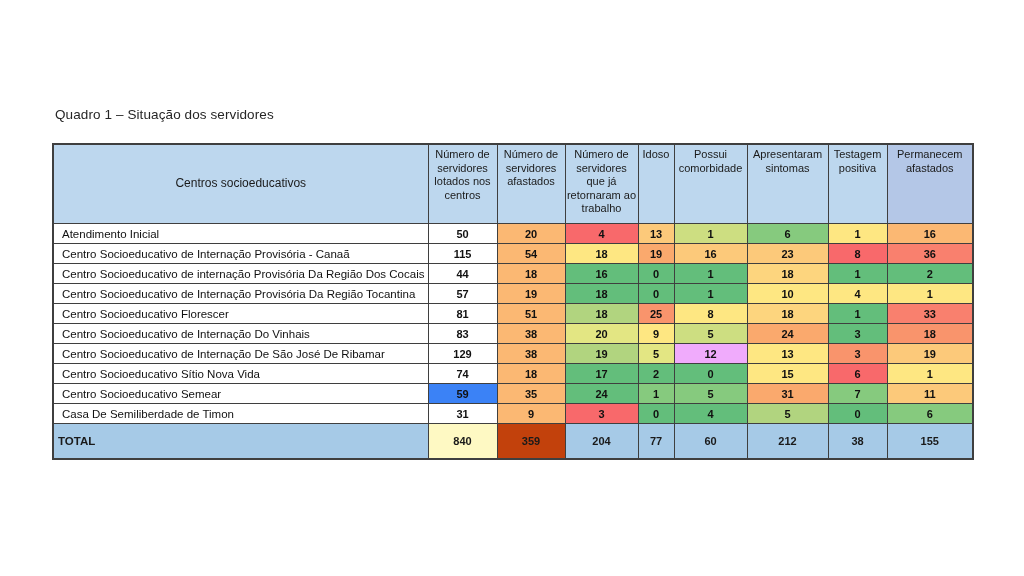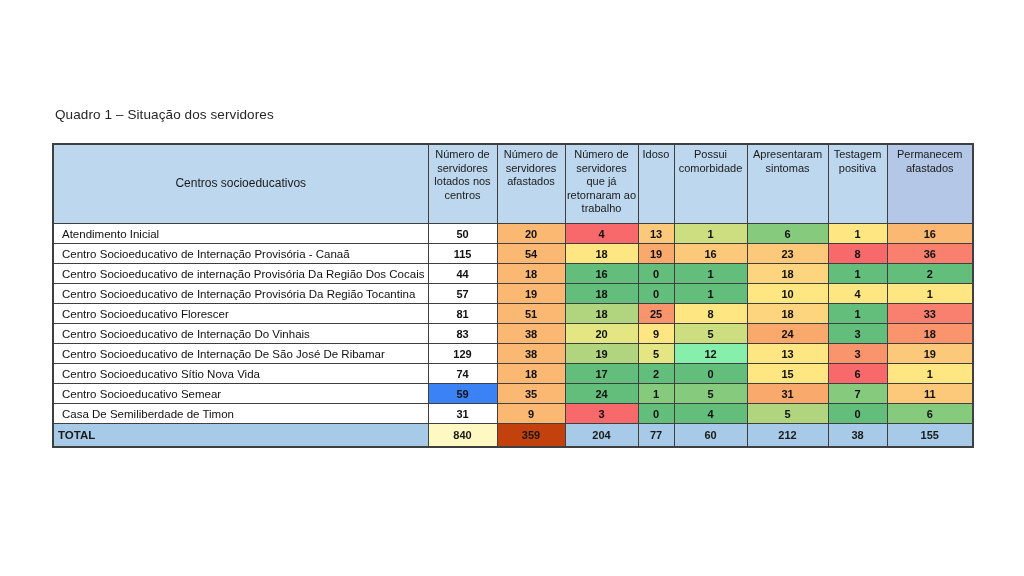--- a/index.html
+++ b/index.html
@@ -33,21 +33,21 @@
     line-height:13.5px;vertical-align:top;padding-top:3px;text-align:center;
     white-space:normal;
   }
   .quadro thead th.hfirst{vertical-align:middle;padding-top:0;font-size:12px;}
   .quadro tbody tr{height:20px;}
   .quadro tbody td{font-size:11px;font-weight:bold;text-align:center;color:#111;}
   .quadro tbody td.lbl{
     font-weight:normal;text-align:left;padding-left:8px;font-size:11.5px;
     background:#ffffff;color:#111;
   }
-  .quadro tfoot tr{height:23px;}
+  .quadro tfoot tr{height:35px;}
   .quadro tfoot td,.quadro tfoot th{
     font-size:11px;font-weight:bold;text-align:center;
   }
   .quadro tfoot th.lbl{text-align:left;padding-left:4px;font-size:11.5px;}
 </style>
 </head>
 <body>
 
 <div class="title">Quadro 1 – Situação dos servidores</div>
 
@@ -142,21 +142,21 @@
         <td style="background: rgb(250, 169, 109);">24</td>
         <td style="background: rgb(99, 190, 123);">3</td>
         <td style="background: rgb(249, 148, 108);">18</td>
       </tr>
       <tr>
         <td class="lbl">Centro Socioeducativo de Internação De São José De Ribamar</td>
         <td style="background: rgb(255, 255, 255);">129</td>
         <td style="background: rgb(251, 184, 115);">38</td>
         <td style="background: rgb(177, 212, 127);">19</td>
         <td style="background: rgb(227, 230, 131);">5</td>
-        <td style="background: #86efac;">12</td>
+        <td style="background: #f0abfc;">12</td>
         <td style="background: rgb(254, 231, 130);">13</td>
         <td style="background: rgb(249, 148, 108);">3</td>
         <td style="background: rgb(252, 201, 122);">19</td>
       </tr>
       <tr>
         <td class="lbl">Centro Socioeducativo Sítio Nova Vida</td>
         <td style="background: rgb(255, 255, 255);">74</td>
         <td style="background: rgb(251, 184, 115);">18</td>
         <td style="background: rgb(99, 190, 123);">17</td>
         <td style="background: rgb(99, 190, 123);">2</td>

